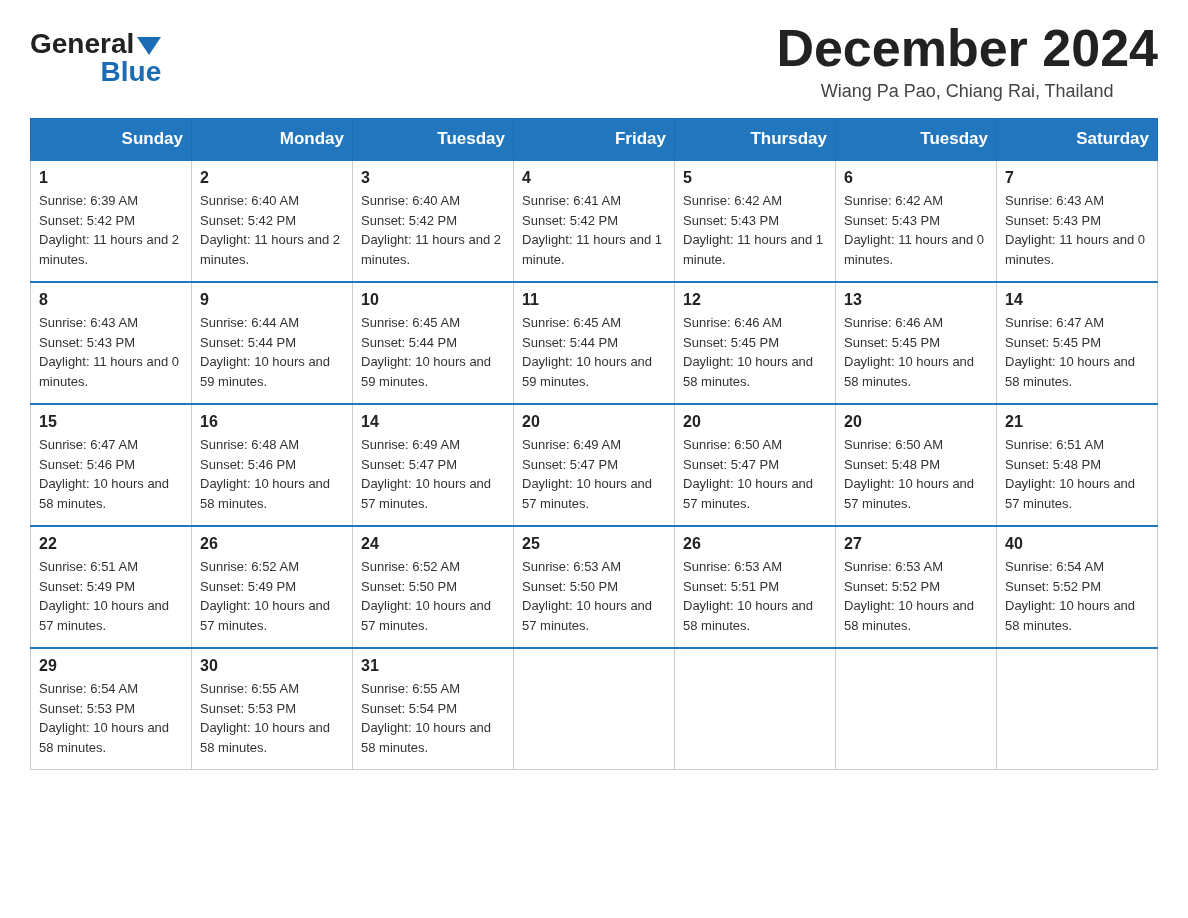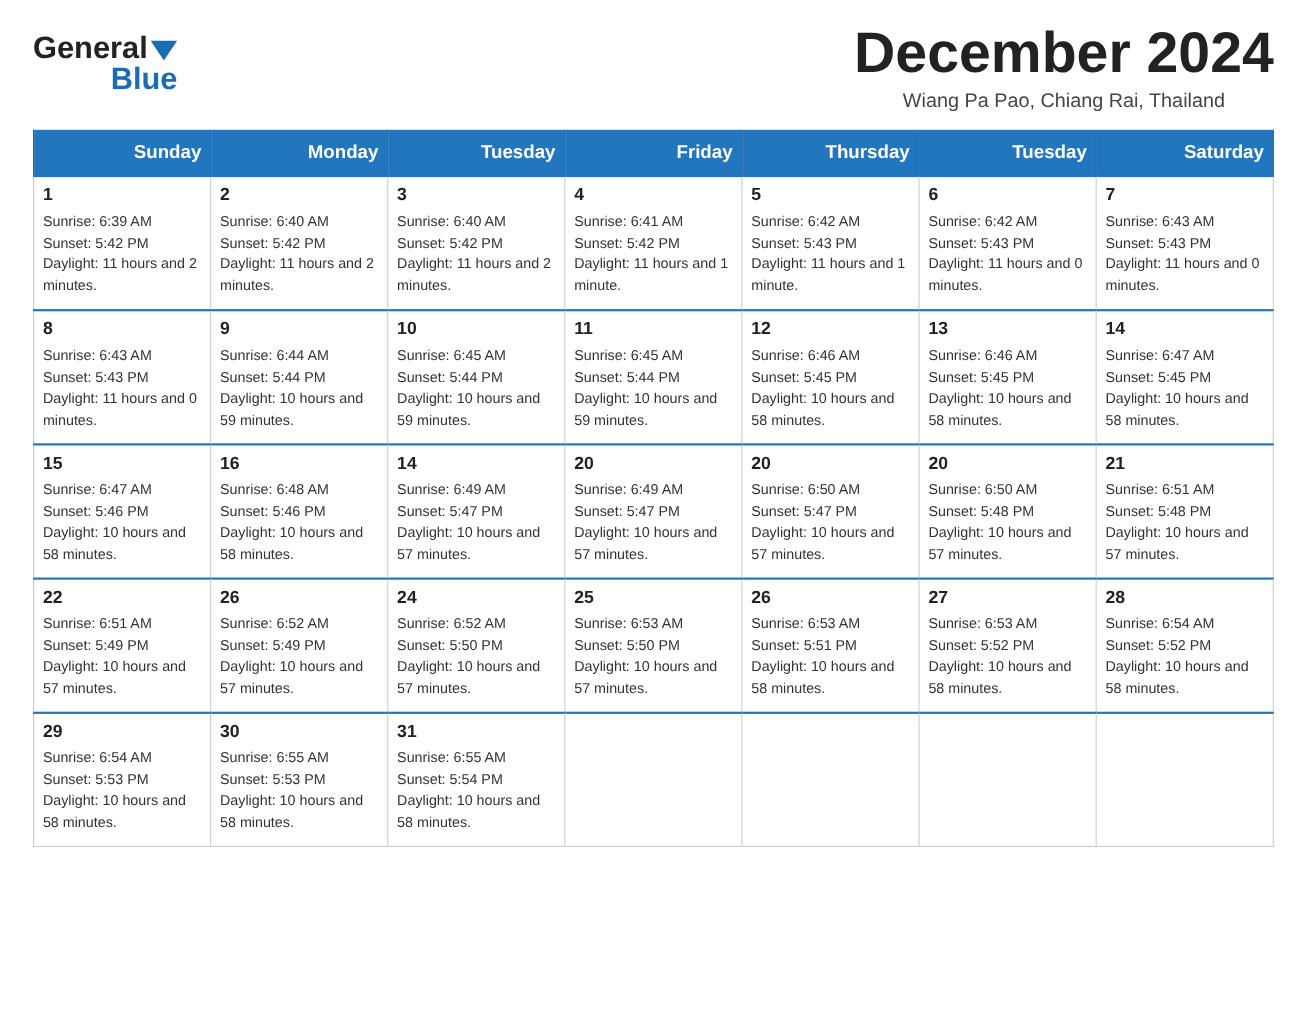--- a/index.html
+++ b/index.html
@@ -244,21 +244,21 @@
         </td>
         <td>
           <span class="day-number">26</span>
           <div class="day-info">Sunrise: 6:53 AM<br>Sunset: 5:51 PM<br>Daylight: 10 hours and 58 minutes.</div>
         </td>
         <td>
           <span class="day-number">27</span>
           <div class="day-info">Sunrise: 6:53 AM<br>Sunset: 5:52 PM<br>Daylight: 10 hours and 58 minutes.</div>
         </td>
         <td>
-          <span class="day-number">28</span>
+          <span class="day-number">40</span>
           <div class="day-info">Sunrise: 6:54 AM<br>Sunset: 5:52 PM<br>Daylight: 10 hours and 58 minutes.</div>
         </td>
       </tr>
       <tr>
         <td>
           <span class="day-number">29</span>
           <div class="day-info">Sunrise: 6:54 AM<br>Sunset: 5:53 PM<br>Daylight: 10 hours and 58 minutes.</div>
         </td>
         <td>
           <span class="day-number">30</span>

